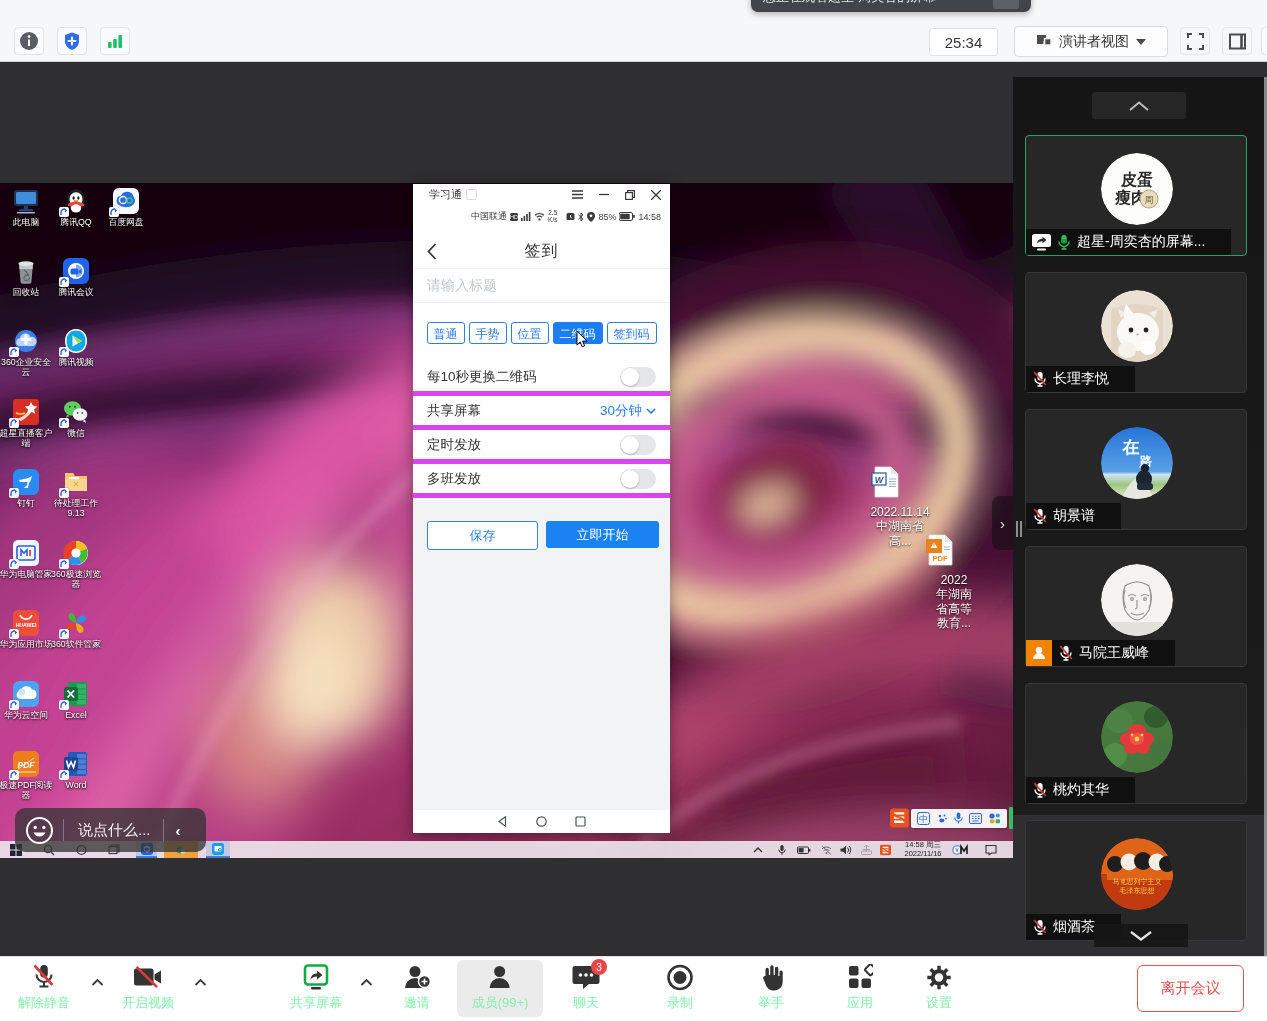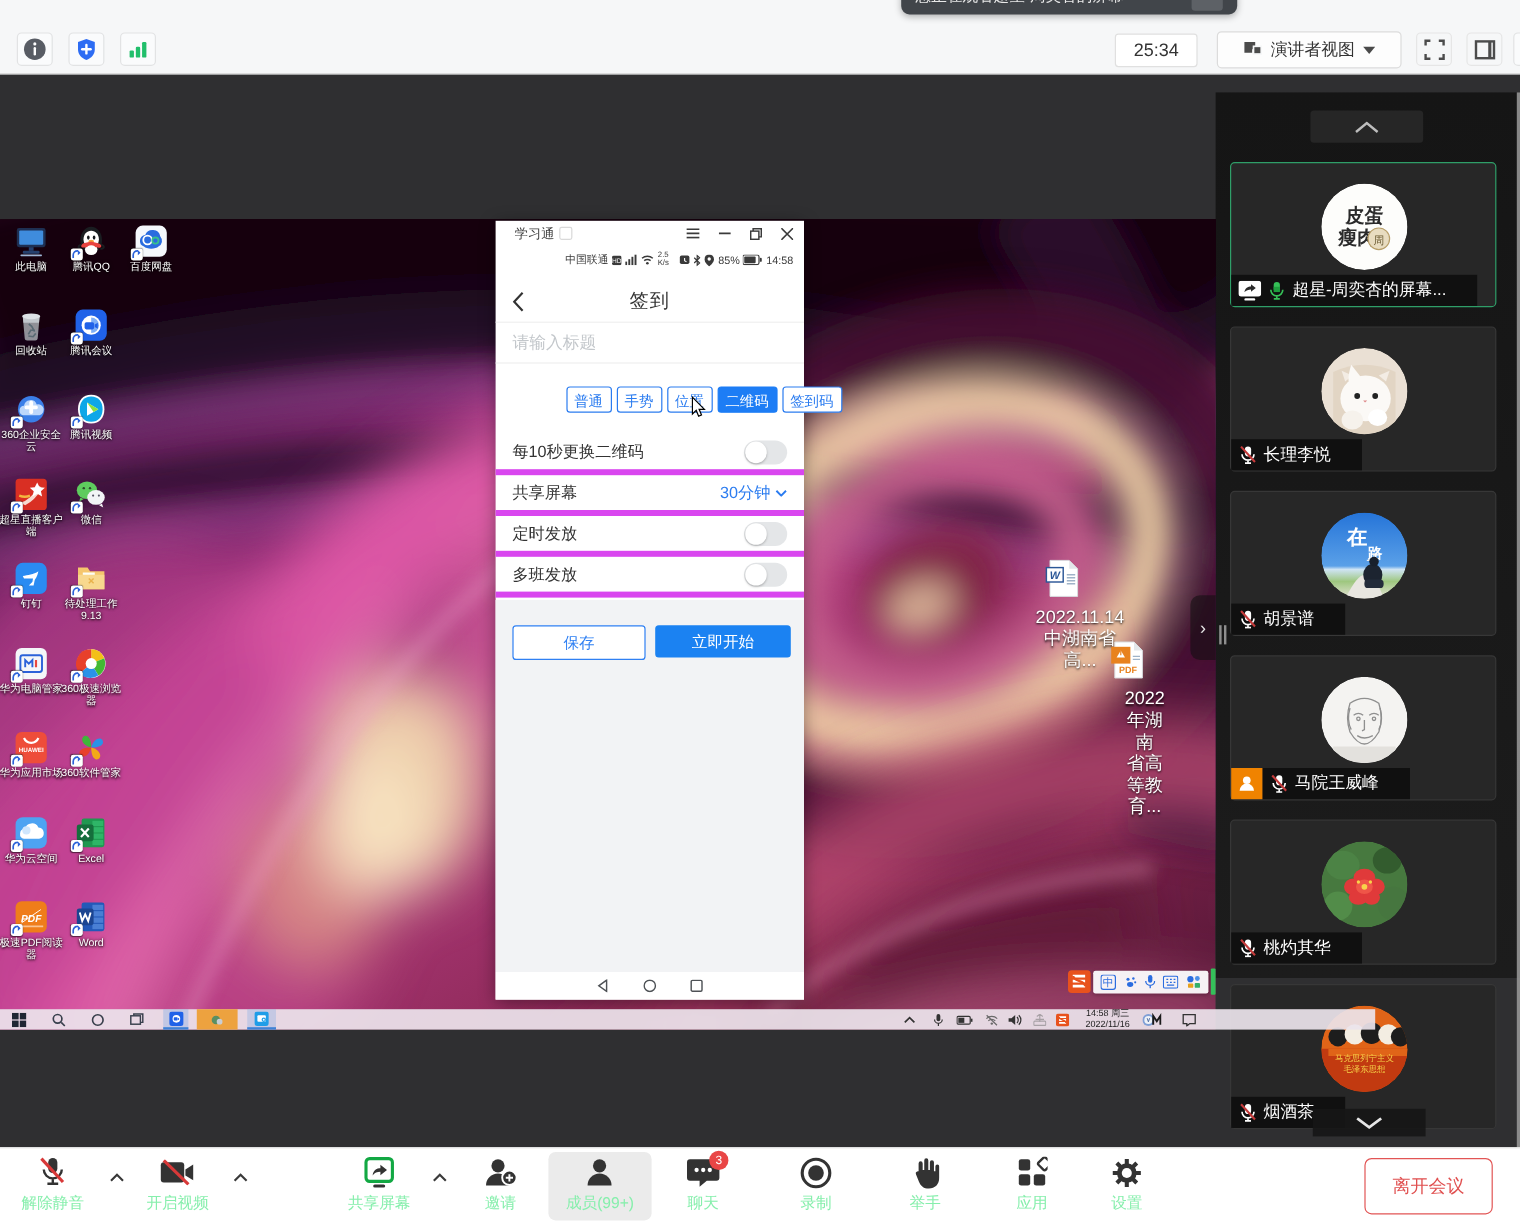--- a/index.html
+++ b/index.html
@@ -35,21 +35,21 @@
 .lnk-badge{position:absolute;left:-2px;bottom:-1px;width:10px;height:10px;background:#fff;
   border-radius:2px;display:flex;align-items:center;justify-content:center;box-shadow:0 0 1px rgba(0,0,0,.6);}
 
 #expand-handle{position:absolute;left:992px;top:313px;width:21px;height:54px;
   background:rgba(15,15,15,.55);border-radius:8px 0 0 8px;display:flex;align-items:center;
   justify-content:center;color:#e8e8e8;font-size:15px;}
 
 #chat-pill{position:absolute;left:15px;top:625px;width:191px;height:44px;
   background:rgba(52,52,52,.78);border-radius:10px;display:flex;align-items:center;z-index:6;}
 
-#taskbar{position:absolute;left:0;top:658px;width:1146px;height:17px;
+#taskbar{position:absolute;left:0;top:658px;width:1013px;height:17px;
   background:rgba(235,228,236,.92);display:flex;align-items:center;z-index:5;}
 
 #sogou{position:absolute;left:890px;top:623px;width:123px;height:24px;z-index:6;display:flex;align-items:center;}
 
 #sidebar{position:absolute;left:1013px;top:16px;width:254px;height:738px;
   background:linear-gradient(180deg,#151515,#1c1c1c);}
 #sb-edge{position:absolute;right:0;top:0;width:3px;height:895px;background:#9b9b9b;opacity:.85;}
 #sb-up{position:absolute;left:79px;top:15px;width:94px;height:27px;background:#262626;
   border-radius:3px;display:flex;align-items:center;justify-content:center;}
 #sb-down{position:absolute;left:81px;top:847px;width:94px;height:23px;background:rgba(22,22,22,.88);
@@ -86,21 +86,21 @@
 #aw-title .wm{width:9px;height:9px;border:1px solid #c9c9c9;border-radius:2px;margin-left:4px;opacity:.7;}
 #aw-ctl{margin-left:auto;display:flex;align-items:center;gap:16px;margin-right:9px;color:#3a3a3a;}
 #aw-status{position:absolute;right:9px;top:26px;display:flex;align-items:center;gap:3px;
   font-size:9px;color:#3a3a3a;}
 #aw-header{position:absolute;left:0;top:51px;width:100%;height:33px;}
 #aw-back{position:absolute;left:14px;top:8px;}
 #aw-htitle{position:absolute;left:0;top:6px;width:100%;text-align:center;font-size:16px;color:#333;letter-spacing:1px;}
 #aw-input{position:absolute;left:0;top:84px;width:100%;height:35px;border-top:1px solid #efefef;
   border-bottom:1px solid #efefef;box-sizing:border-box;display:flex;align-items:center;}
 #aw-input .ph{margin-left:14px;font-size:14px;color:#c3c7cb;}
-#aw-tabs{position:absolute;left:0;top:138px;width:100%;display:flex;justify-content:center;gap:4px;padding-left:45px;}
+#aw-tabs{position:absolute;left:0;top:138px;width:100%;display:flex;justify-content:center;gap:4px;}
 .atab{height:22px;line-height:22px;padding:0 6px;border:1px solid #2b7cf0;border-radius:3px;
   font-size:12px;color:#2b7cf0;background:#fff;box-sizing:border-box;}
 .atab.sel{background:#1d7df5;color:#fff;border-color:#1d7df5;}
 .aw-row{position:absolute;left:0;width:100%;height:34px;display:flex;align-items:center;
   padding:0 14px;box-sizing:border-box;border-bottom:5px solid #d946ef;}
 .aw-row .rl{font-size:13.5px;color:#333;}
 .aw-row .rv{margin-left:auto;display:flex;align-items:center;gap:4px;}
 .toggle{width:36px;height:20px;border-radius:10px;background:#e4e6e8;position:relative;}
 .toggle .knob{position:absolute;left:1px;top:1px;width:18px;height:18px;border-radius:50%;
   background:#fff;box-shadow:0 1px 2px rgba(0,0,0,.25);}
@@ -108,21 +108,21 @@
 #aw-save{position:absolute;left:14px;top:21px;width:109px;height:27px;background:#fff;
   border:1px solid #2f80f3;border-radius:3px;color:#2f80f3;font-size:13px;
   display:flex;align-items:center;justify-content:center;}
 #aw-start{position:absolute;left:133px;top:21px;width:113px;height:27px;background:#1b82f2;
   border-radius:3px;color:#fff;font-size:13px;display:flex;align-items:center;justify-content:center;}
 #aw-nav{position:absolute;left:0;top:626px;width:100%;height:23px;background:#fff;
   display:flex;align-items:center;justify-content:center;gap:28px;}
 #cursor{position:absolute;left:163px;top:146px;z-index:9;}
 
 .dfile{position:absolute;width:64px;display:flex;flex-direction:column;align-items:center;}
-.dfile .lb{margin-top:2px;font-size:15px;line-height:1.2;color:#fff;text-align:center;
+.dfile .lb{margin-top:2px;font-size:12px;line-height:1.2;color:#fff;text-align:center;
   white-space:pre-line;text-shadow:0 1px 2px rgba(0,0,0,.95);margin-left:28px;}
 </style>
 </head>
 <body>
 
 <div id="topbar">
   <div class="tb-btn" style="left:14px">
     <svg width="20" height="20" viewBox="0 0 20 20">
       <circle cx="10" cy="10" r="9" fill="#585c64"></circle>
       <rect x="9" y="8.2" width="2" height="7" rx="1" fill="#fff"></rect>
@@ -654,20 +654,32 @@
           </svg>
         <svg width="11" height="11" viewBox="0 0 11 11" fill="none" stroke="#4e5256" stroke-width="1.2">
             <rect x="1" y="1" width="9" height="9" rx="1"></rect>
           </svg>
       </div>
       <svg id="cursor" width="13" height="19" viewBox="0 0 13 19">
         <path d="M1 1v14l3.2-3 2 4.8 2.4-1-2-4.7H11Z" fill="#fff" stroke="#000" stroke-width="1"></path>
       </svg>
     </div>
 
+    <div id="chat-pill">
+      <svg width="27" height="27" viewBox="0 0 27 27" style="margin-left:11px">
+        <circle cx="13.5" cy="13.5" r="12.5" fill="none" stroke="#fff" stroke-width="2"></circle>
+        <circle cx="9.2" cy="10.5" r="1.7" fill="#fff"></circle>
+          <circle cx="17.8" cy="10.5" r="1.7" fill="#fff"></circle>
+        <path d="M7.5 15.5a6.5 6.5 0 0 0 12 0Z" fill="#fff"></path>
+      </svg>
+      <span style="width:1px;height:22px;background:rgba(255,255,255,.28);margin-left:10px"></span>
+      <span style="margin-left:14px;font-size:15px;color:#f2f2f2">说点什么...</span>
+      <span style="width:1px;height:22px;background:rgba(255,255,255,.28);margin-left:12px"></span>
+      <span style="margin-left:12px;color:#fff;font-size:15px;font-weight:bold">‹</span>
+    </div>
 
     <div id="sogou">
 <svg width="24" height="24" viewBox="0 0 24 24">
           <rect width="24" height="24" rx="4" fill="#e8521d"></rect>
           <path d="M5 6.2h13M5 11.5h13M5 16.8h13" stroke="#fff" stroke-width="3"></path>
           <path d="M5.5 6.2C5.5 12.5 18 10 18 16.8" stroke="#e8521d" stroke-width="2.4" fill="none"></path>
         </svg>
 <span style="display:flex;align-items:center;gap:6px;height:19px;background:rgba(252,252,253,.95);border-radius:2px;padding:0 6px;margin-left:2px;box-shadow:0 1px 3px rgba(0,0,0,.25)">
  <svg width="13" height="13" viewBox="0 0 13 13">
             <rect x="0.5" y="0.5" width="12" height="12" rx="2" fill="none" stroke="#2a6cdf"></rect>

